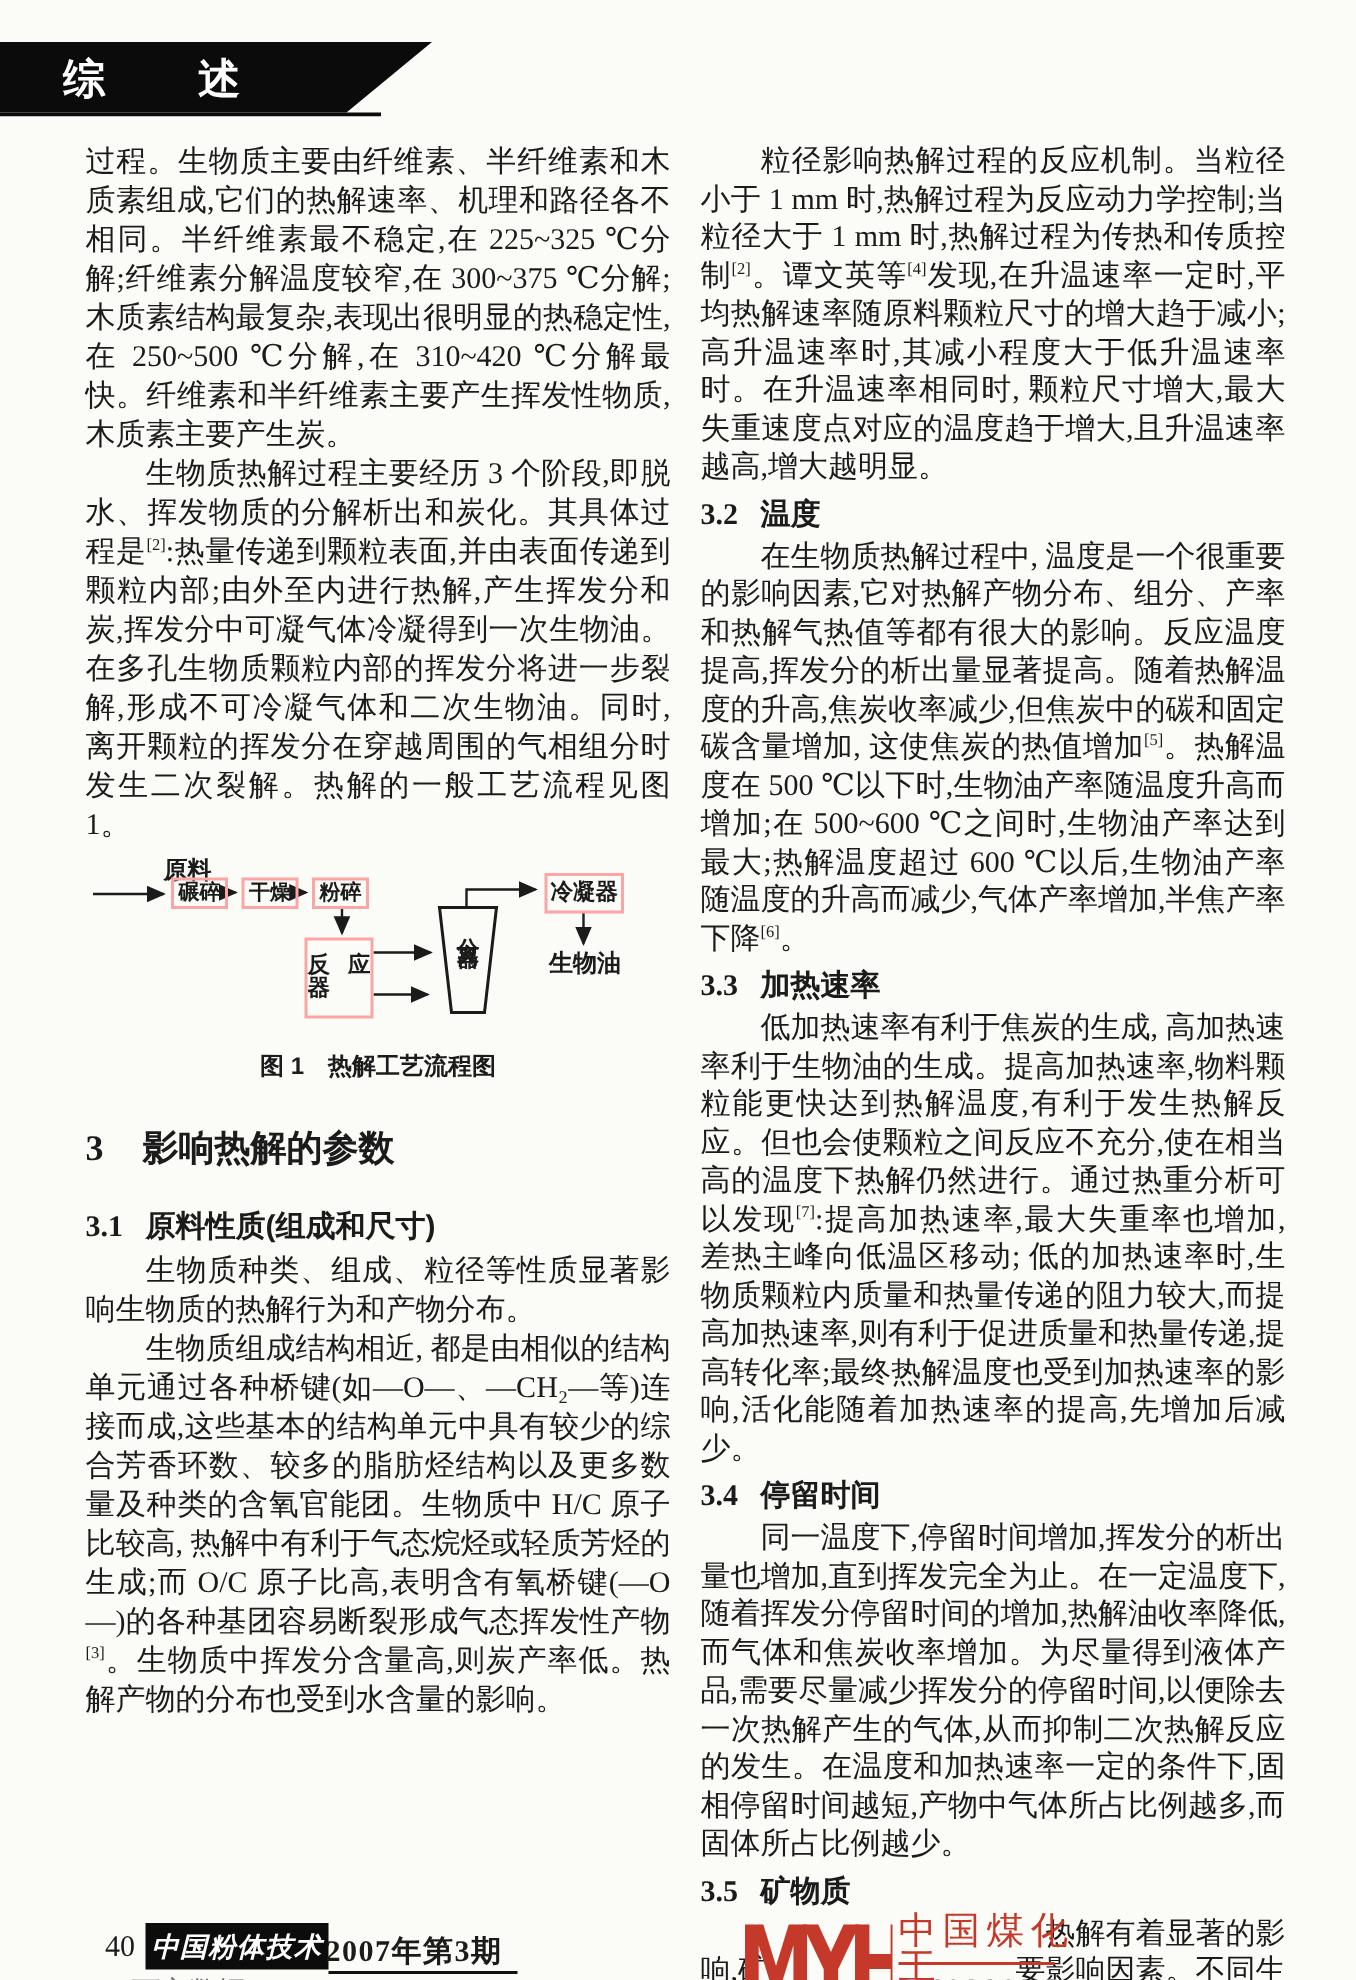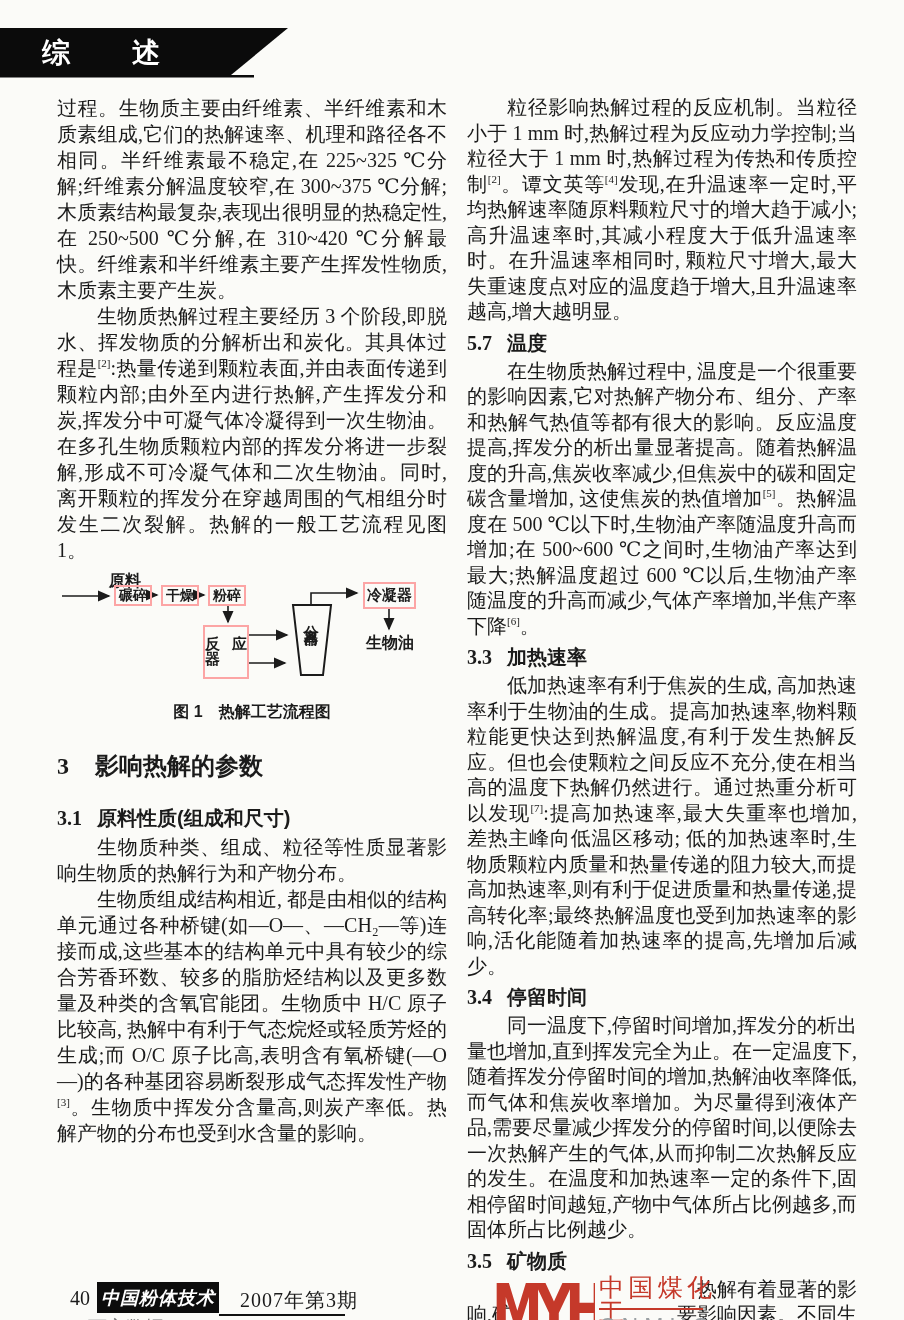--- a/index.html
+++ b/index.html
@@ -47,21 +47,21 @@
             font-family:"Liberation Sans","DejaVu Sans",sans-serif;}
   .wm-underline{position:absolute;left:104px;top:33px;width:104px;height:2px;}
   .wm-code{position:absolute;left:104px;top:40px;font-size:23px;letter-spacing:6px;
            font-family:"Liberation Sans","DejaVu Sans",sans-serif;}
   
   .footer{position:absolute;left:0;top:1243px;width:904px;height:60px;font-size:20px;margin-top:36px;}
   .f-pageno{position:absolute;left:70px;top:8px;}
   .f-journal{position:absolute;left:97px;top:3px;width:122px;height:31px;background:#0c0c0c;color:#fff;
              display:flex;align-items:center;justify-content:center;font-size:18px;font-weight:bold;
              font-style:italic;letter-spacing:1px;font-family:"Liberation Sans","DejaVu Sans",sans-serif;}
-  .f-issue{position:absolute;left:240px;top:8px;letter-spacing:1px;}
+  .f-issue{position:absolute;left:217px;top:8px;letter-spacing:1px;font-weight:bold;}
   .f-line{position:absolute;left:219px;top:35px;width:126px;height:2px;background:#111;}
   .f-wanfang{position:absolute;left:88px;top:36px;font-size:19px;color:#737373;
              font-family:"Liberation Sans","DejaVu Sans",sans-serif;}
 </style>
 </head>
 <body>
 
 <div class="page">
 
   <div class="banner">
@@ -113,21 +113,21 @@
       <span class="hnum">3.1</span><span>原料性质(组成和尺寸)</span>
     </div>
     <p class="p">生物质种类、组成、粒径等性质显著影响生物质的热解行为和产物分布。</p>
     <p class="p">生物质组成结构相近, 都是由相似的结构单元通过各种桥键(如—O—、—CH₂—等)连接而成,这些基本的结构单元中具有较少的综合芳香环数、较多的脂肪烃结构以及更多数量及种类的含氧官能团。生物质中 H/C 原子比较高, 热解中有利于气态烷烃或轻质芳烃的生成;而 O/C 原子比高,表明含有氧桥键(—O—)的各种基团容易断裂形成气态挥发性产物<sup>[3]</sup>。生物质中挥发分含量高,则炭产率低。热解产物的分布也受到水含量的影响。</p>
   </div>
 
   <div class="col col-right">
     <p class="p">粒径影响热解过程的反应机制。当粒径小于 1 mm 时,热解过程为反应动力学控制;当粒径大于 1 mm 时,热解过程为传热和传质控制<sup>[2]</sup>。谭文英等<sup>[4]</sup>发现,在升温速率一定时,平均热解速率随原料颗粒尺寸的增大趋于减小;高升温速率时,其减小程度大于低升温速率时。在升温速率相同时, 颗粒尺寸增大,最大失重速度点对应的温度趋于增大,且升温速率越高,增大越明显。</p>
 
     <div class="h3">
-      <span class="hnum">5.7</span><span>温度</span>
+      <span class="hnum">3.2</span><span>温度</span>
     </div>
     <p class="p">在生物质热解过程中, 温度是一个很重要的影响因素,它对热解产物分布、组分、产率和热解气热值等都有很大的影响。反应温度提高,挥发分的析出量显著提高。随着热解温度的升高,焦炭收率减少,但焦炭中的碳和固定碳含量增加, 这使焦炭的热值增加<sup>[5]</sup>。热解温度在 500 ℃以下时,生物油产率随温度升高而增加;在 500~600 ℃之间时,生物油产率达到最大;热解温度超过 600 ℃以后,生物油产率随温度的升高而减少,气体产率增加,半焦产率下降<sup>[6]</sup>。</p>
 
     <div class="h3">
       <span class="hnum">3.3</span><span>加热速率</span>
     </div>
     <p class="p">低加热速率有利于焦炭的生成, 高加热速率利于生物油的生成。提高加热速率,物料颗粒能更快达到热解温度,有利于发生热解反应。但也会使颗粒之间反应不充分,使在相当高的温度下热解仍然进行。通过热重分析可以发现<sup>[7]</sup>:提高加热速率,最大失重率也增加, 差热主峰向低温区移动; 低的加热速率时,生物质颗粒内质量和热量传递的阻力较大,而提高加热速率,则有利于促进质量和热量传递,提高转化率;最终热解温度也受到加热速率的影响,活化能随着加热速率的提高,先增加后减少。</p>
 
     <div class="h3">
       <span class="hnum">3.4</span><span>停留时间</span>

